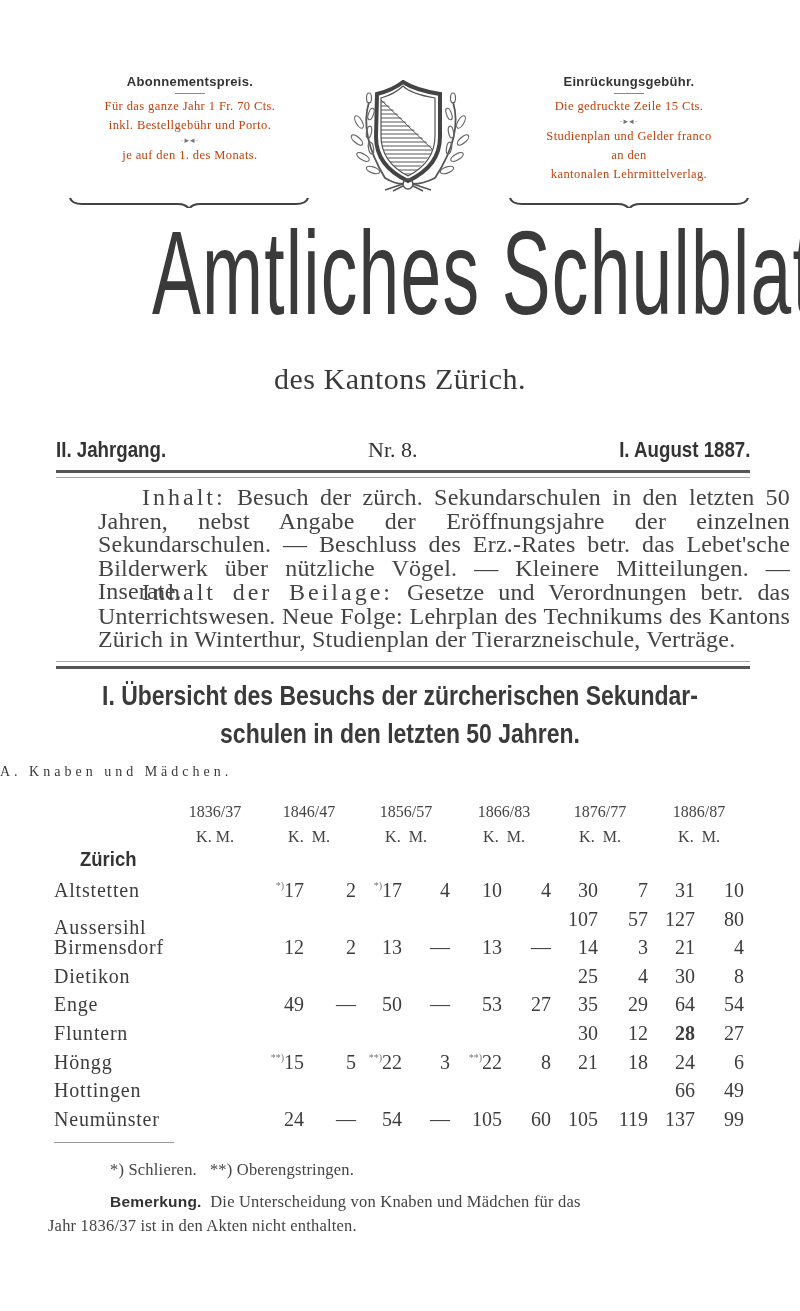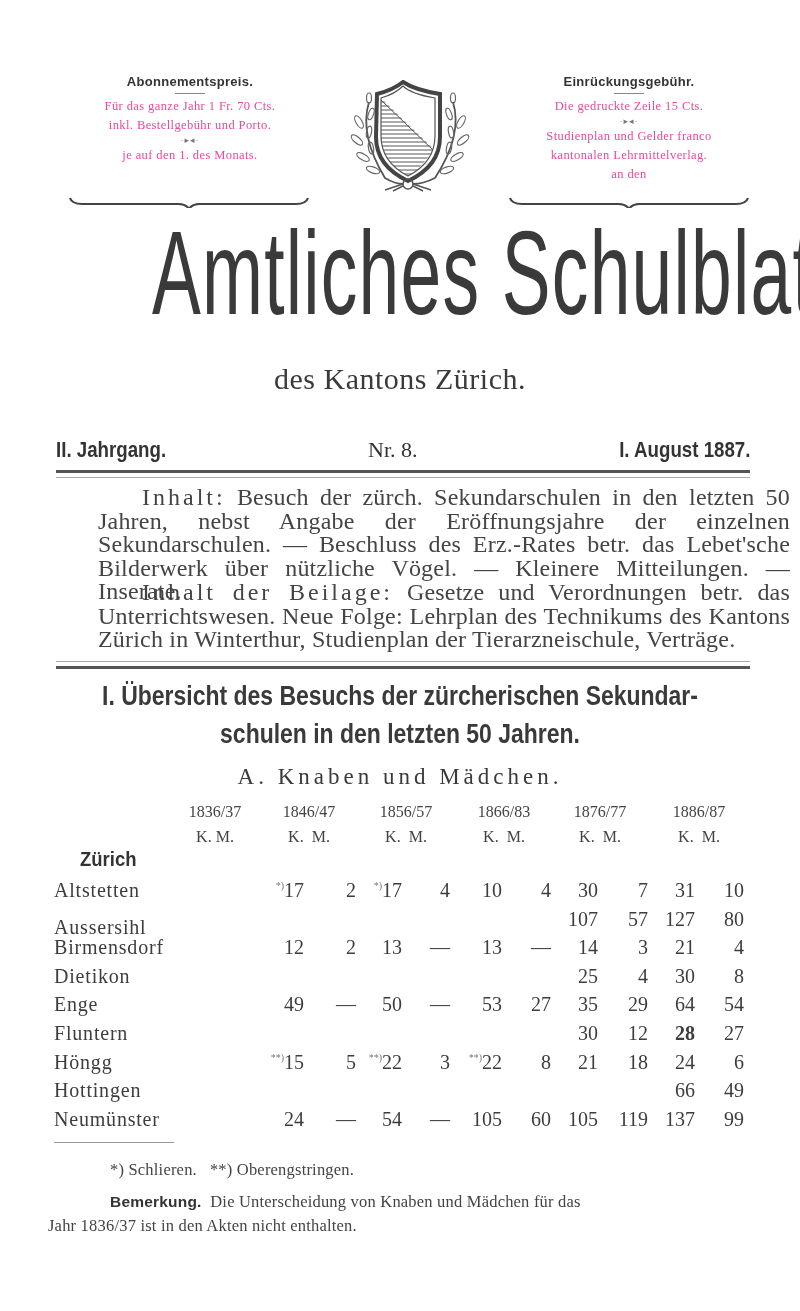--- a/index.html
+++ b/index.html
@@ -6,21 +6,21 @@
   body { width: 800px; height: 1311px; position: relative; overflow: hidden; color: #3a3a3a;
          font-family: "Liberation Serif", "DejaVu Serif", serif; }
   .abs { position: absolute; }
   .sans { font-family: "Liberation Sans", "DejaVu Sans", sans-serif; }
   .serif { font-family: "Liberation Serif", "DejaVu Serif", serif; }
 
   
   .sidebox { position: absolute; top: 74px; width: 270px; text-align: center; }
   .sidebox .head { font-family: "Liberation Sans", sans-serif; font-weight: bold; font-size: 13px;
                    letter-spacing: 0.3px; color: #333; }
-  .sidebox .line { font-size: 12.5px; line-height: 19px; color: #ec4899; letter-spacing: 0.4px; }
+  .sidebox .line { font-size: 12.5px; line-height: 19px; color: #c2410c; letter-spacing: 0.4px; }
   .sidebox .short-rule { width: 30px; height: 1px; background: #888; margin: 4px auto 3px auto; }
   .sidebox .orn { font-size: 9px; line-height: 11px; color: #777; letter-spacing: 1px; }
   .brace { position: absolute; height: 12px; }
 
   
   .title { position: absolute; left: 0; width: 800px; top: 208px; text-align: center;
            font-family: "Liberation Sans Narrow", "Liberation Sans", sans-serif; font-size: 118px;
            line-height: 130px; color: #3a3a3a; transform: scaleX(0.62); transform-origin: 50% 50%;
            letter-spacing: 2px; white-space: nowrap; }
   .subtitle { position: absolute; left: 0; width: 800px; top: 362px; text-align: center; font-size: 30px;
@@ -36,21 +36,21 @@
   
   .para { position: absolute; left: 58px; width: 692px; font-size: 24px; line-height: 23.6px;
           color: #444; text-align: justify; letter-spacing: 0.2px; margin-left: 40px; }
   .spaced { letter-spacing: 3px; }
 
   
   .sec-head { position: absolute; left: 0; width: 800px; text-align: center;
               font-family: "Liberation Sans", sans-serif; font-weight: bold; font-size: 28px;
               color: #3a3a3a; transform: scaleX(0.82); transform-origin: 50% 50%; white-space: nowrap; }
 
-  .sub-head { position: absolute; left: 0; width: 800px; top: 764px; text-align: center; font-size: 23px;
+  .sub-head { position: absolute; left: 0; width: 800px; top: 764px; text-align: left; font-size: 14px;
               letter-spacing: 4px; color: #3a3a3a; }
 
   
   .colhead { position: absolute; font-size: 16px; color: #444; text-align: center; width: 70px; }
   .row-label { position: absolute; left: 54px; font-size: 20px; color: #3d3d3d; letter-spacing: 0.8px; }
   .group-label { position: absolute; left: 80px; top: 847px; font-family: "Liberation Sans", sans-serif;
                  font-weight: bold; font-size: 21px; color: #333; transform: scaleX(0.88); transform-origin: 0 50%; }
   .cell { position: absolute; font-size: 20px; color: #3d3d3d; text-align: right; width: 60px; }
   .cell sup { font-size: 10px; vertical-align: 8px; color: #777; }
   .table-rule { position: absolute; left: 54px; top: 1142px; width: 120px; height: 1px; background: #999; }
@@ -114,22 +114,22 @@
   <circle cx="63" cy="104" r="5" fill="none" stroke="#555" stroke-width="1.5"></circle>
   <path d="M58 104 L40 110 M68 104 L86 110 M58 106 L48 111 M68 106 L78 111" stroke="#555" stroke-width="1.4" fill="none"></path>
 </svg>
 
 <div class="sidebox" style="left:494px;">
   <div class="head">Einrückungsgebühr.</div>
   <div class="short-rule"></div>
   <div class="line">Die gedruckte Zeile 15 Cts.</div>
   <div class="orn">·▸◂·</div>
   <div class="line">Studienplan und Gelder franco</div>
+  <div class="line">an den</div>
   <div class="line">kantonalen Lehrmittelverlag.</div>
-  <div class="line">an den</div>
 </div>
 <svg class="brace" style="left:508px; top:196px;" width="242" height="14">
   <path d="M2 2 Q4 8 14 8 L110 8 Q118 8 121 13 Q124 8 132 8 L228 8 Q238 8 240 2" fill="none" stroke="#444" stroke-width="2.2"></path>
 </svg>
 
 <div class="title">Amtliches Schulblatt</div>
 <div class="subtitle">des Kantons Zürich.</div>
 
 <div class="issue sans" style="left:56px; transform-origin:0 50%;">II. Jahrgang.</div>
 <div class="issue serif" style="left:368px;">Nr. 8.</div>

